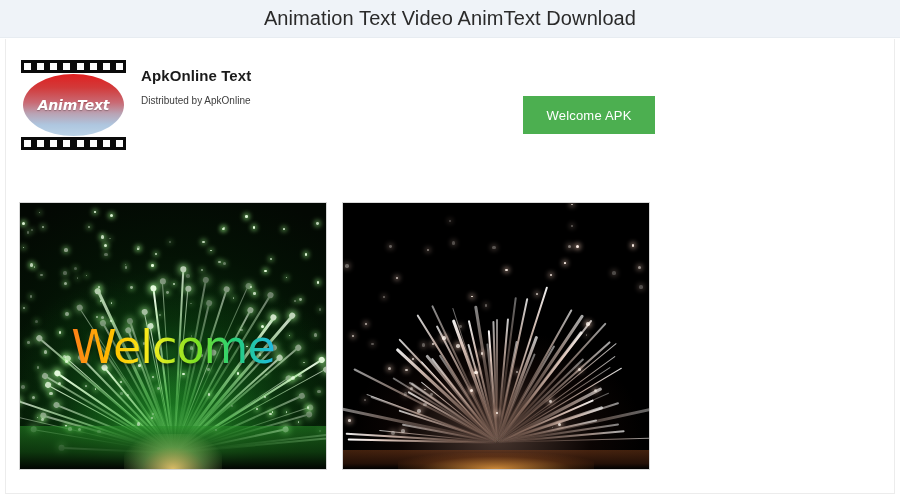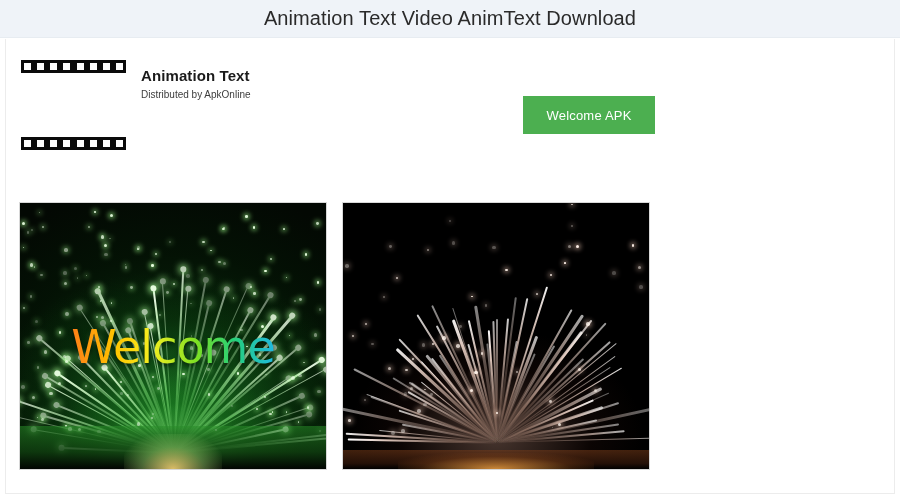--- a/index.html
+++ b/index.html
@@ -69,21 +69,21 @@
   .app-title{
     font-size:15px; font-weight:bold; color:#1b1b1b;
     line-height:21px; letter-spacing:.1px;
   }
   .app-sub{
     margin-top:3px;
     font-size:13px; font-weight:400; color:#5d6fab;
     line-height:16px;
   }
   .app-dist{
-    margin-top:2px;
+    margin-top:8px;
     font-size:10px; color:#3d3d3d; line-height:13px;
   }
 
   
   .dl-btn{
     position:absolute; left:502px; top:36px;
     width:132px; height:38px;
     background:#4caf50; border:none;
     color:#ffffff; font-size:13px; font-weight:400;
     font-family:"Liberation Sans", sans-serif;
@@ -210,34 +210,37 @@
       <div class="strip top">
         <i class="hole"></i>
         <i class="hole"></i>
         <i class="hole"></i>
         <i class="hole"></i>
         <i class="hole"></i>
         <i class="hole"></i>
         <i class="hole"></i>
         <i class="hole"></i>
       </div>
+      <div class="icon-oval">
+        <span>AnimText</span>
+      </div>
       <div class="strip bot">
         <i class="hole"></i>
         <i class="hole"></i>
         <i class="hole"></i>
         <i class="hole"></i>
         <i class="hole"></i>
         <i class="hole"></i>
         <i class="hole"></i>
         <i class="hole"></i>
       </div>
     </div>
 
     <div class="app-text">
-      <div class="app-title">Animation Text</div>
+      <div class="app-title">ApkOnline Text</div>
       <div class="app-dist">Distributed by ApkOnline</div>
     </div>
 
     <button class="dl-btn">Welcome APK</button>
   </div>
 
 
   <div class="thumbs">
 
     <div class="thumb">

